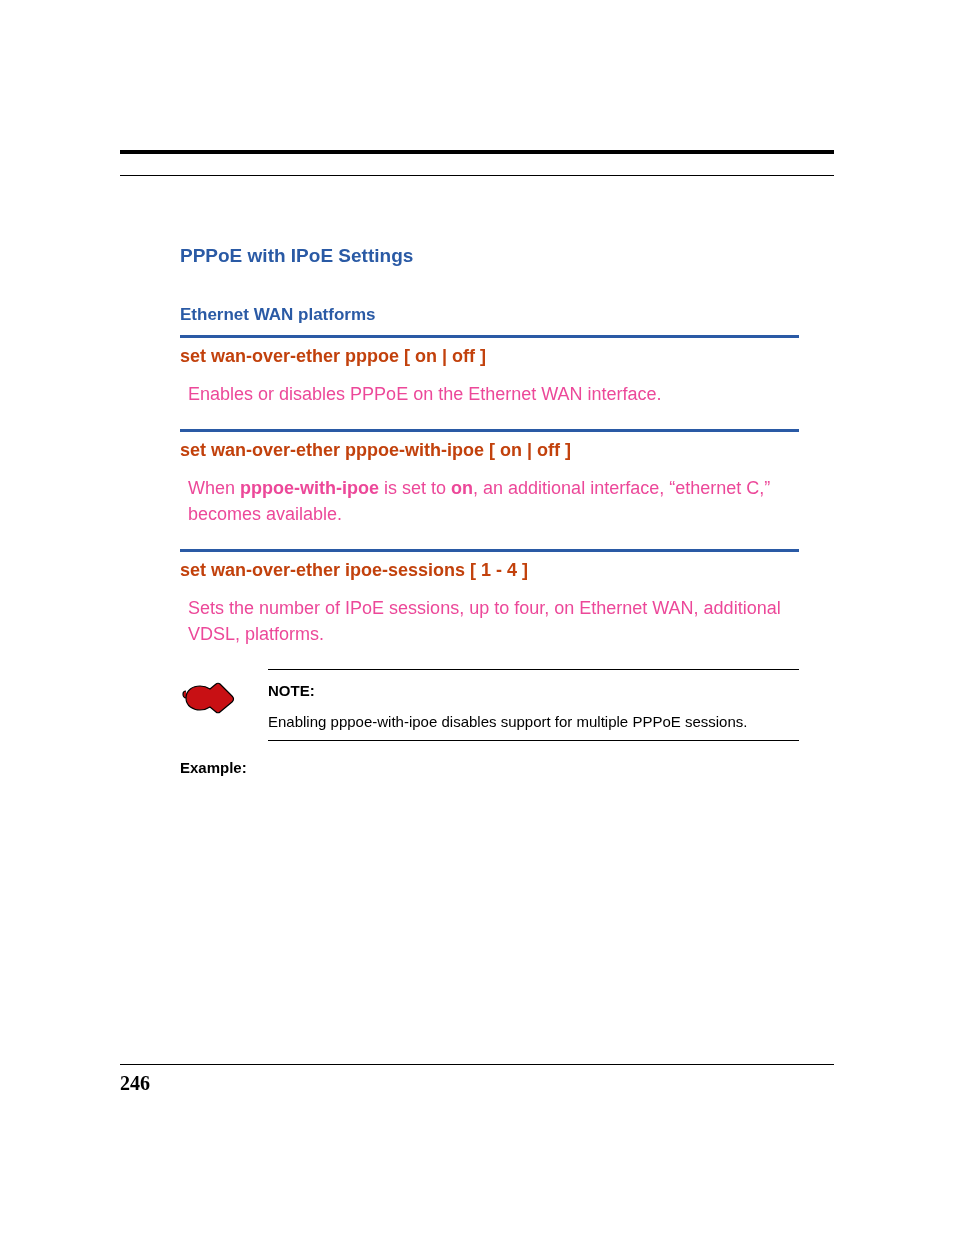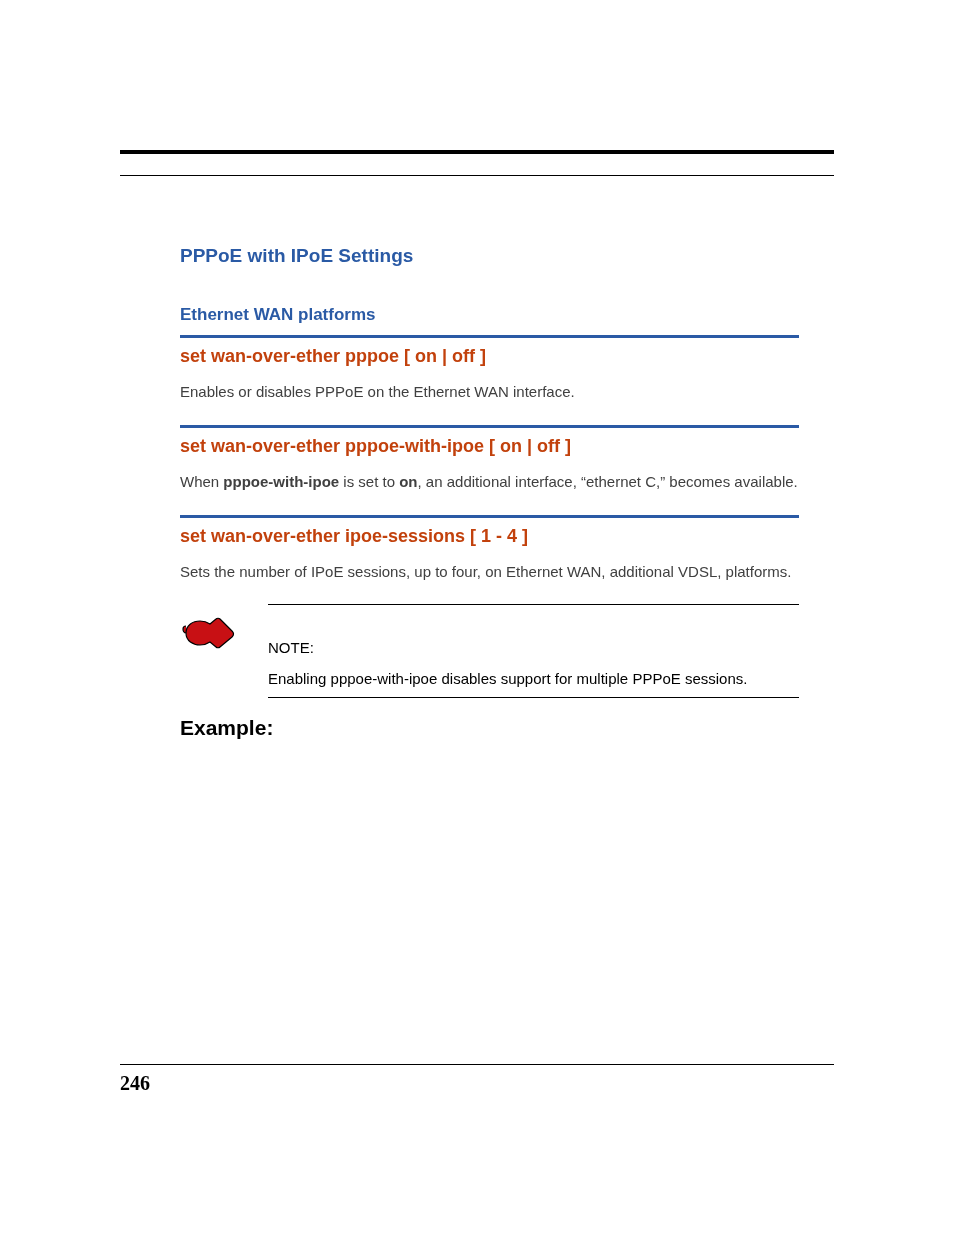--- a/index.html
+++ b/index.html
@@ -54,24 +54,24 @@
     margin: 0 0 8px 0;
     width: 100%;
   }
   .cmd {
     font-weight: bold;
     font-size: 18px;
     color: #c2410c;
     margin: 6px 0 14px 0;
   }
   .para {
-    font-size: 15px;
+    font-size: 18px;
     line-height: 1.45;
-    margin: 0 0 22px 0;
-    color: #404040;
+    margin: 0 0 22px 8px;
+    color: #ec4899;
   }
   .para .bold { font-weight: bold; }
   .note-block {
     margin-top: 6px;
     margin-bottom: 18px;
   }
   .note-rule {
     border-top: 1px solid #000;
     margin-left: 88px;
   }
@@ -85,33 +85,32 @@
     flex: 0 0 88px;
     display: flex;
     justify-content: flex-start;
     padding-top: 8px;
   }
   .note-text {
     flex: 1;
     padding-top: 12px;
   }
   .note-label {
-    font-weight: normal;
+    font-weight: bold;
     font-size: 15px;
     margin-bottom: 12px;
-    margin-top: 22px;
   }
   .note-body {
     font-size: 15px;
     line-height: 1.4;
     margin-bottom: 8px;
   }
   .example {
     font-weight: bold;
-    font-size: 21px;
+    font-size: 15px;
     margin-top: 18px;
   }
   .footer-rule {
     position: absolute;
     left: 120px;
     right: 120px;
     bottom: 170px;
     border-top: 1px solid #000;
   }
   .page-num {

